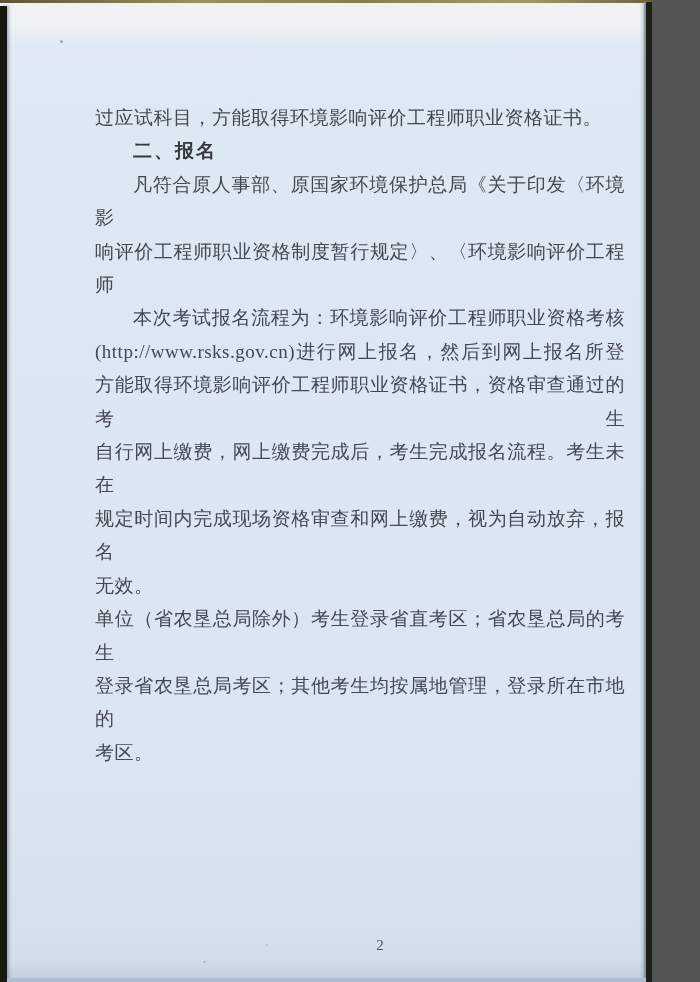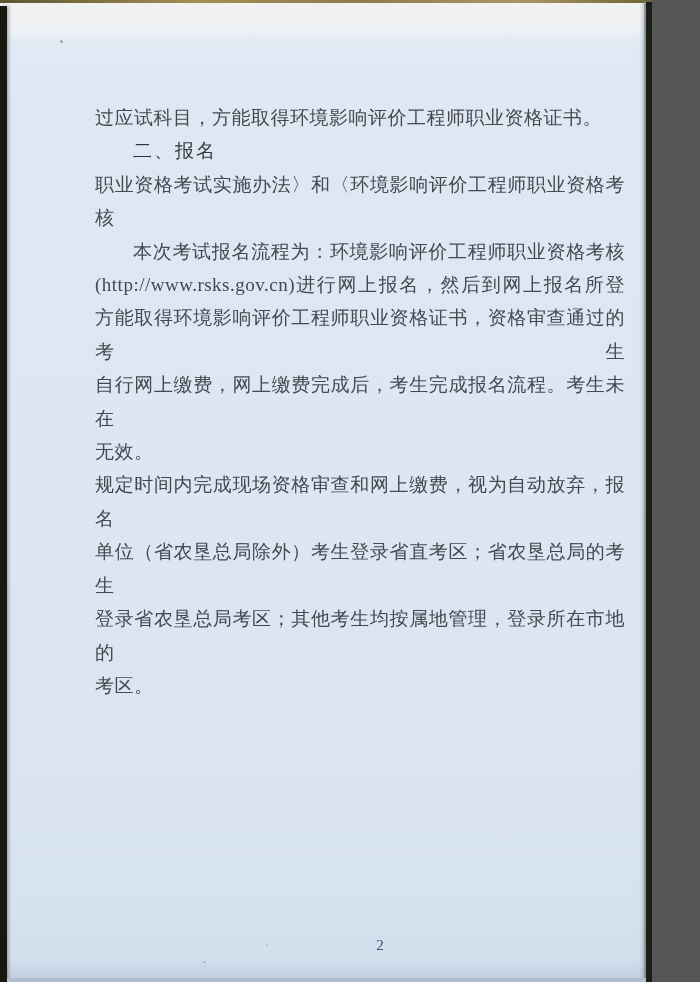--- a/index.html
+++ b/index.html
@@ -59,21 +59,21 @@
     font-size: 19px;
     line-height: 33.4px;
     letter-spacing: 0.5px;
     color: #464850;
   }
   .line { min-height: 33.4px; white-space: nowrap; }
   .line.j { white-space: normal; text-align: justify; text-align-last: justify; }
   .line.indent { text-indent: 2em; }
   .line.heading {
     font-family: "Liberation Sans", "DejaVu Sans", sans-serif;
-    font-weight: 400;
+    font-weight: 700;
     color: #35373c;
     letter-spacing: 2px;
   }
   .pagenum {
     position: absolute;
     left: 0;
     top: 937px;
     width: 760px;
     text-align: center;
     font-size: 15px;
@@ -93,27 +93,28 @@
 
 <div class="scan">
   <div class="edge-top"></div>
   <div class="edge-left"></div>
   <div class="edge-right"></div>
   <div class="edge-bottom"></div>
 
   <div class="textblock">
       <div class="line">过应试科目，方能取得环境影响评价工程师职业资格证书。</div>
       <div class="line indent heading">二、报名</div>
-      <div class="line j">职业资格考试实施办法〉和〈环境影响评价工程师职业资格考核</div>
+      <div class="line indent j">凡符合原人事部、原国家环境保护总局《关于印发〈环境影</div>
+      <div class="line j">响评价工程师职业资格制度暂行规定〉、〈环境影响评价工程师</div>
       <div class="line indent j">本次考试报名流程为：环境影响评价工程师职业资格考核</div>
       <div class="line j">(http://www.rsks.gov.cn)进行网上报名，然后到网上报名所登</div>
       <div class="line j">方能取得环境影响评价工程师职业资格证书，资格审查通过的考生</div>
       <div class="line j">自行网上缴费，网上缴费完成后，考生完成报名流程。考生未在</div>
+      <div class="line j">规定时间内完成现场资格审查和网上缴费，视为自动放弃，报名</div>
       <div class="line">无效。</div>
-      <div class="line j">规定时间内完成现场资格审查和网上缴费，视为自动放弃，报名</div>
       <div class="line j">单位（省农垦总局除外）考生登录省直考区；省农垦总局的考生</div>
       <div class="line j">登录省农垦总局考区；其他考生均按属地管理，登录所在市地的</div>
       <div class="line">考区。</div>
     </div>
 
   <div class="pagenum">2</div>
 
   <div class="speck s1"></div>
   <div class="speck s2"></div>
   <div class="speck s3"></div>

